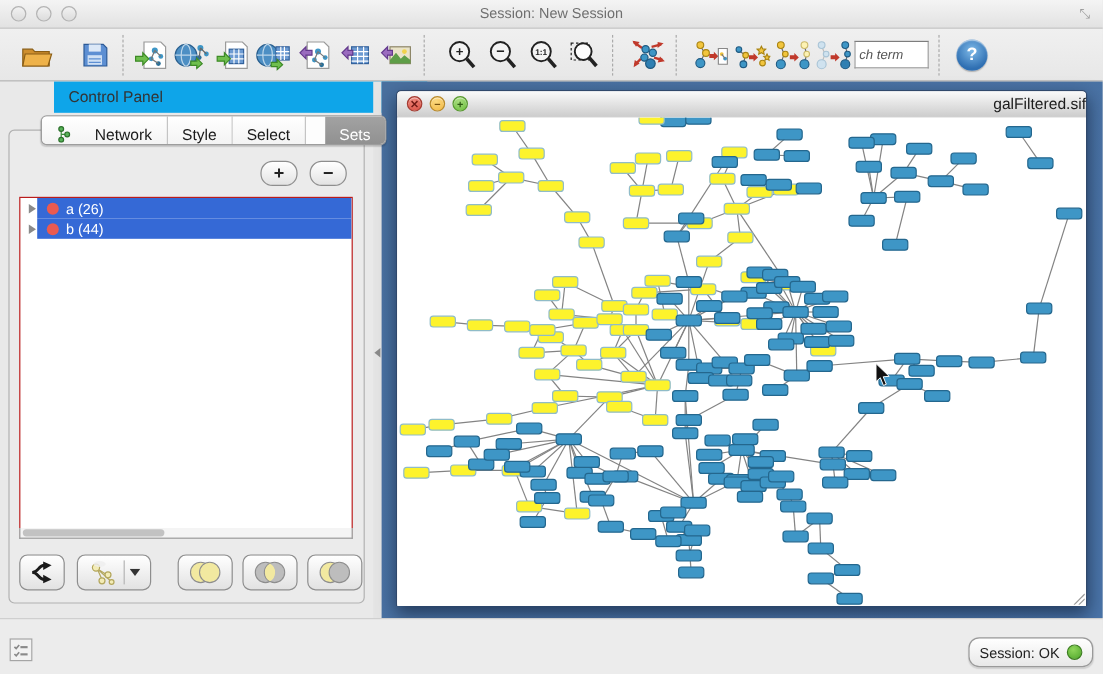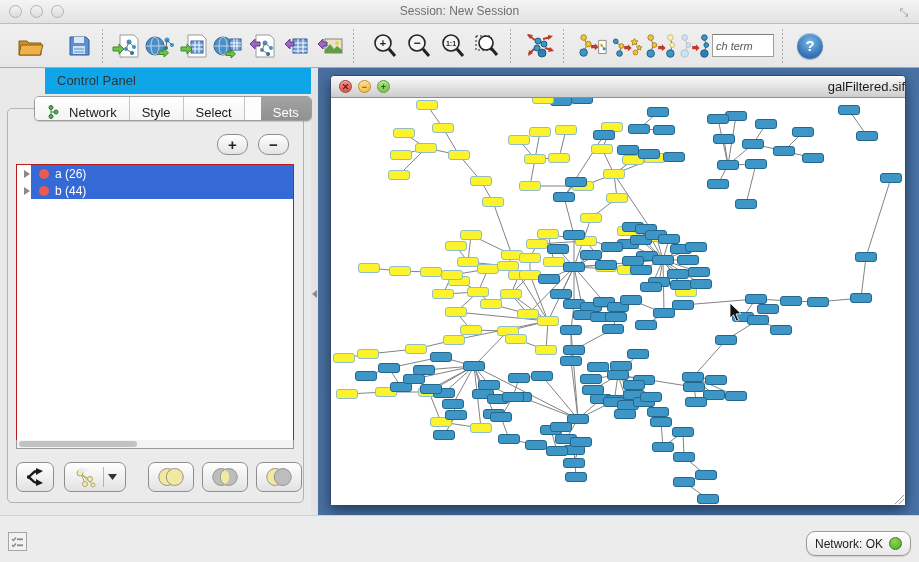--- a/index.html
+++ b/index.html
@@ -40,21 +40,21 @@
   .cpanel-header{position:absolute;left:0;top:0;width:311px;height:26px;
     background:#0ea5e9;margin-left:45px;}
   .cpanel-title{position:absolute;left:12px;top:5px;font-size:13px;color:#333;}
   .cp-float{position:absolute;right:26px;top:7px;width:11px;height:11px;border:2px solid #444;}
   .cp-close{position:absolute;right:6px;top:4px;font-size:14px;font-weight:bold;color:#222;}
   .tabbox{position:absolute;left:7px;top:40px;width:297px;height:395px;
     border:1px solid #b2b2b2;border-radius:5px;background:#ebebeb;}
   .tabs{position:absolute;left:34px;top:28px;display:flex;height:25px;
     border:1px solid #9d9d9d;border-radius:5px;overflow:hidden;background:#fdfdfd;z-index:5;
     box-shadow:0 1px 1px rgba(0,0,0,.15);}
-  .tab{display:flex;align-items:center;gap:10px;padding:15px 12px;font-size:13px;color:#1a1a1a;
+  .tab{display:flex;align-items:center;gap:20px;padding:15px 12px;font-size:13px;color:#1a1a1a;
     background:linear-gradient(#ffffff,#f0f0f0);border-right:1px solid #c4c4c4;}
   .tab:last-child{border-right:none;margin-left:16px;}
   .tab.active{background:linear-gradient(#a2a2a2,#8c8c8c);color:#fff;}
 
   .pm-btns{position:absolute;right:22px;top:66px;display:flex;gap:10px;z-index:4;}
   .pmbtn{width:31px;height:21px;border:1px solid #8e8e8e;border-radius:10px;
     background:linear-gradient(#ffffff,#e3e3e3);font-size:15px;font-weight:bold;color:#222;
     line-height:17px;text-align:center;padding:0;}
 
   .setlist{position:absolute;left:16px;top:96px;width:278px;height:284px;background:#fff;
@@ -905,16 +905,16 @@
 <div class="statusbar">
   <button class="taskbtn">
     <svg width="13" height="12" viewBox="0 0 13 12">
       <path d="M1 3 l1.5 1.5 L5 1.5" fill="none" stroke="#8a8a8a" stroke-width="1.4"></path>
       <rect x="6" y="2.4" width="6" height="1.8" fill="#8a8a8a"></rect>
       <path d="M1 9 l1.5 1.5 L5 7.5" fill="none" stroke="#8a8a8a" stroke-width="1.4"></path>
       <rect x="6" y="8.4" width="6" height="1.8" fill="#8a8a8a"></rect>
     </svg>
   </button>
   <button class="membtn">
-    <span>Network: OK</span>
+    <span>Session: OK</span>
     <span class="memdot"></span>
   </button>
 </div>
 
 </body></html>

